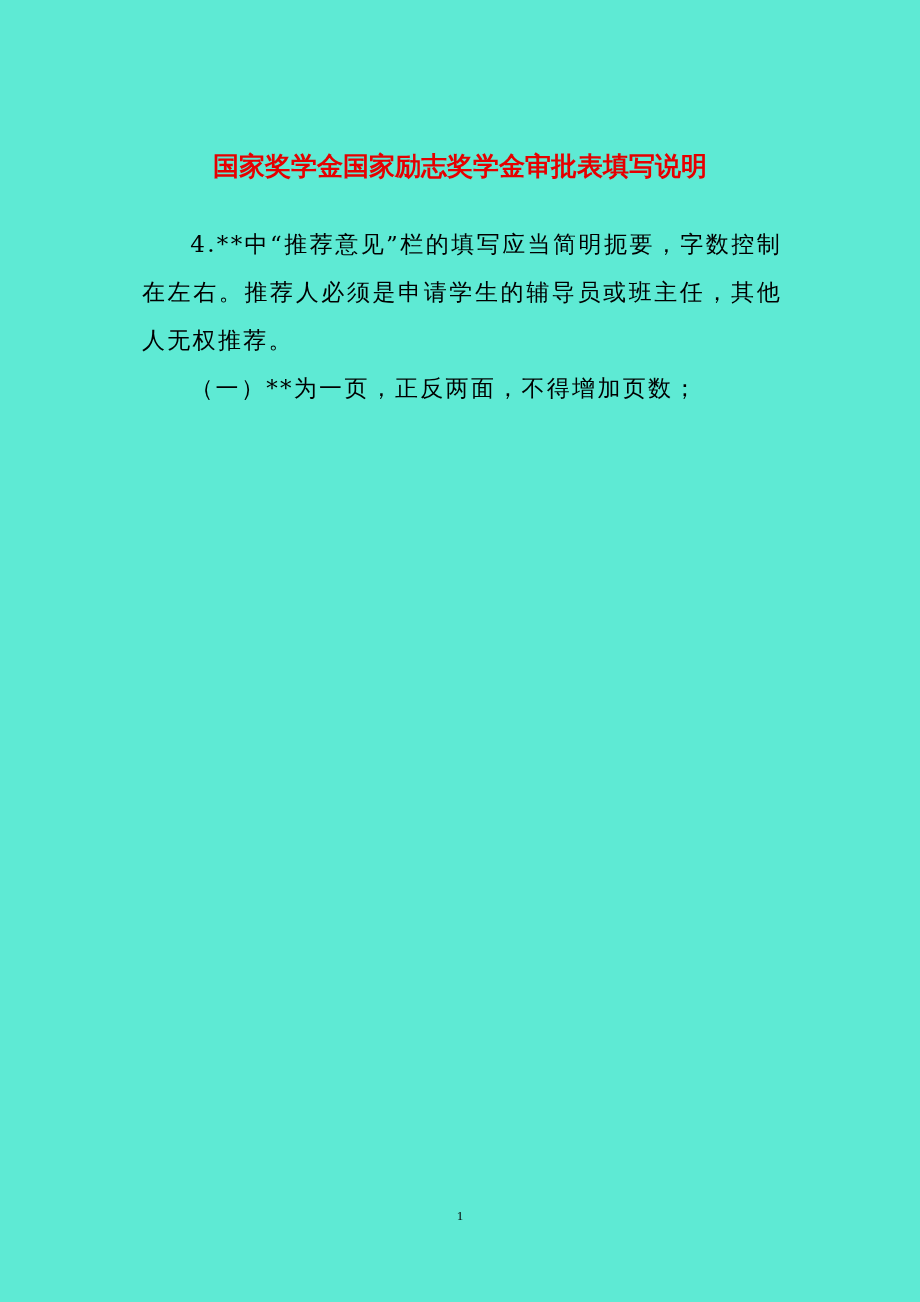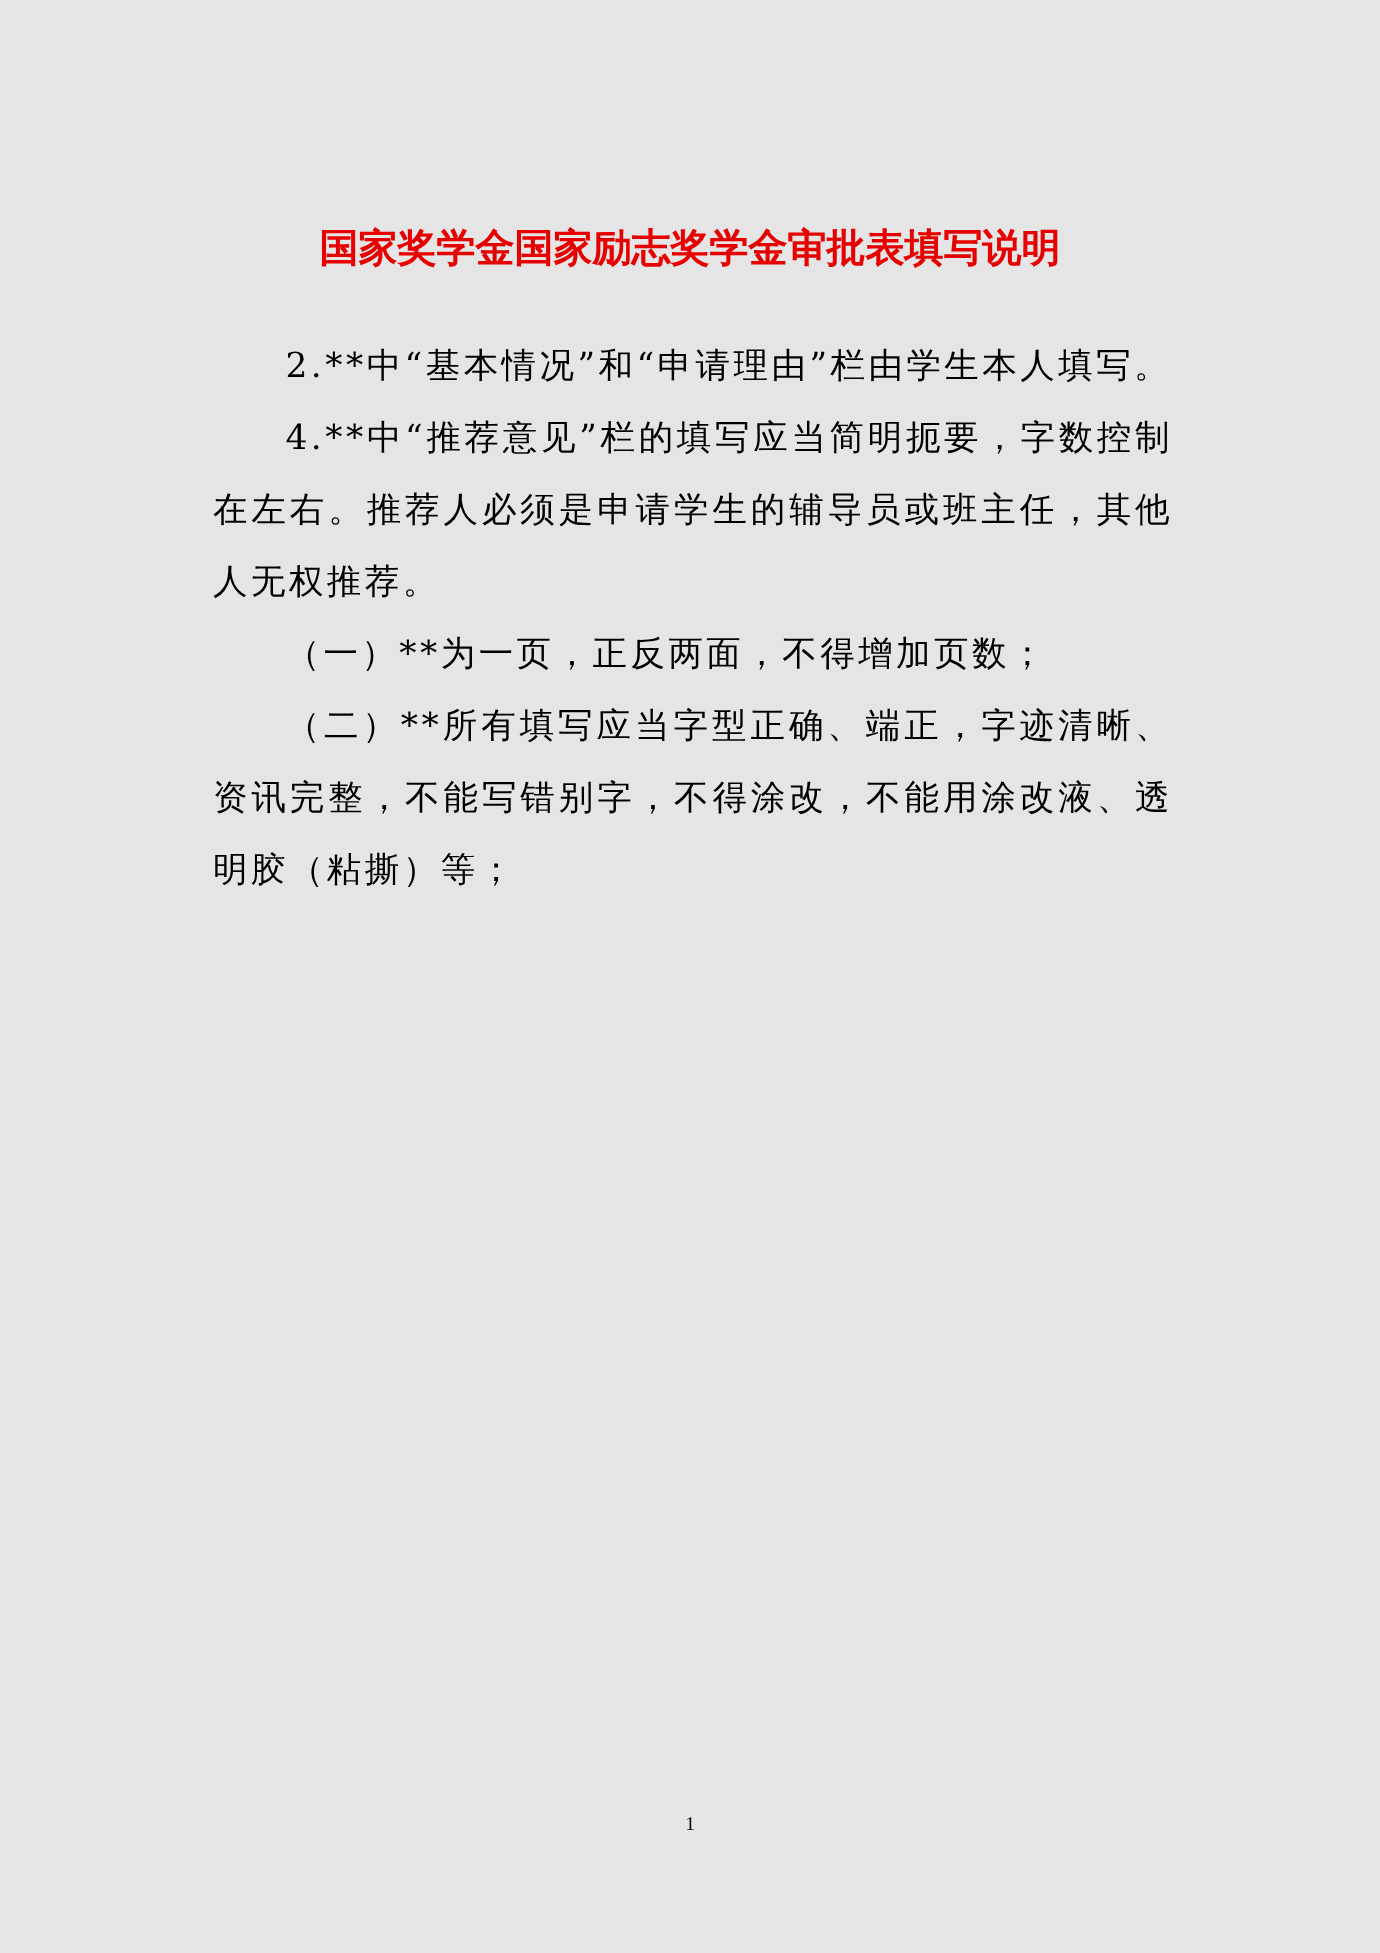--- a/index.html
+++ b/index.html
@@ -13,21 +13,21 @@
       position: relative;
       overflow: hidden;
       font-family: "DejaVu Serif", "Liberation Serif", serif;
       color: #000000;
     }
     .page {
       position: absolute;
       left: 0; top: 0;
       width: 920px;
       height: 1302px;
-      background: #e5e5e5;
+      background: #5eead4;
     }
     .title {
       position: absolute;
       left: 0;
       top: 148px;
       width: 920px;
       text-align: center;
       font-family: "DejaVu Sans", "Liberation Sans", sans-serif;
       font-weight: bold;
       font-size: 26px;
@@ -61,20 +61,18 @@
       color: #000000;
     }
   </style>
 </head>
 <body>
 
 <div class="page">
   <div class="title">国家奖学金国家励志奖学金审批表填写说明</div>
 
   <div class="body">
-    <p class="para">2.**中“基本情况”和“申请理由”栏由学生本人填写。</p>
     <p class="para">4.**中“推荐意见”栏的填写应当简明扼要，字数控制在左右。推荐人必须是申请学生的辅导员或班主任，其他人无权推荐。</p>
     <p class="para">（一）**为一页，正反两面，不得增加页数；</p>
-    <p class="para">（二）**所有填写应当字型正确、端正，字迹清晰、资讯完整，不能写错别字，不得涂改，不能用涂改液、透明胶（粘撕）等；</p>
   </div>
 
   <div class="page-number">1</div>
 </div>
 
 </body></html>

